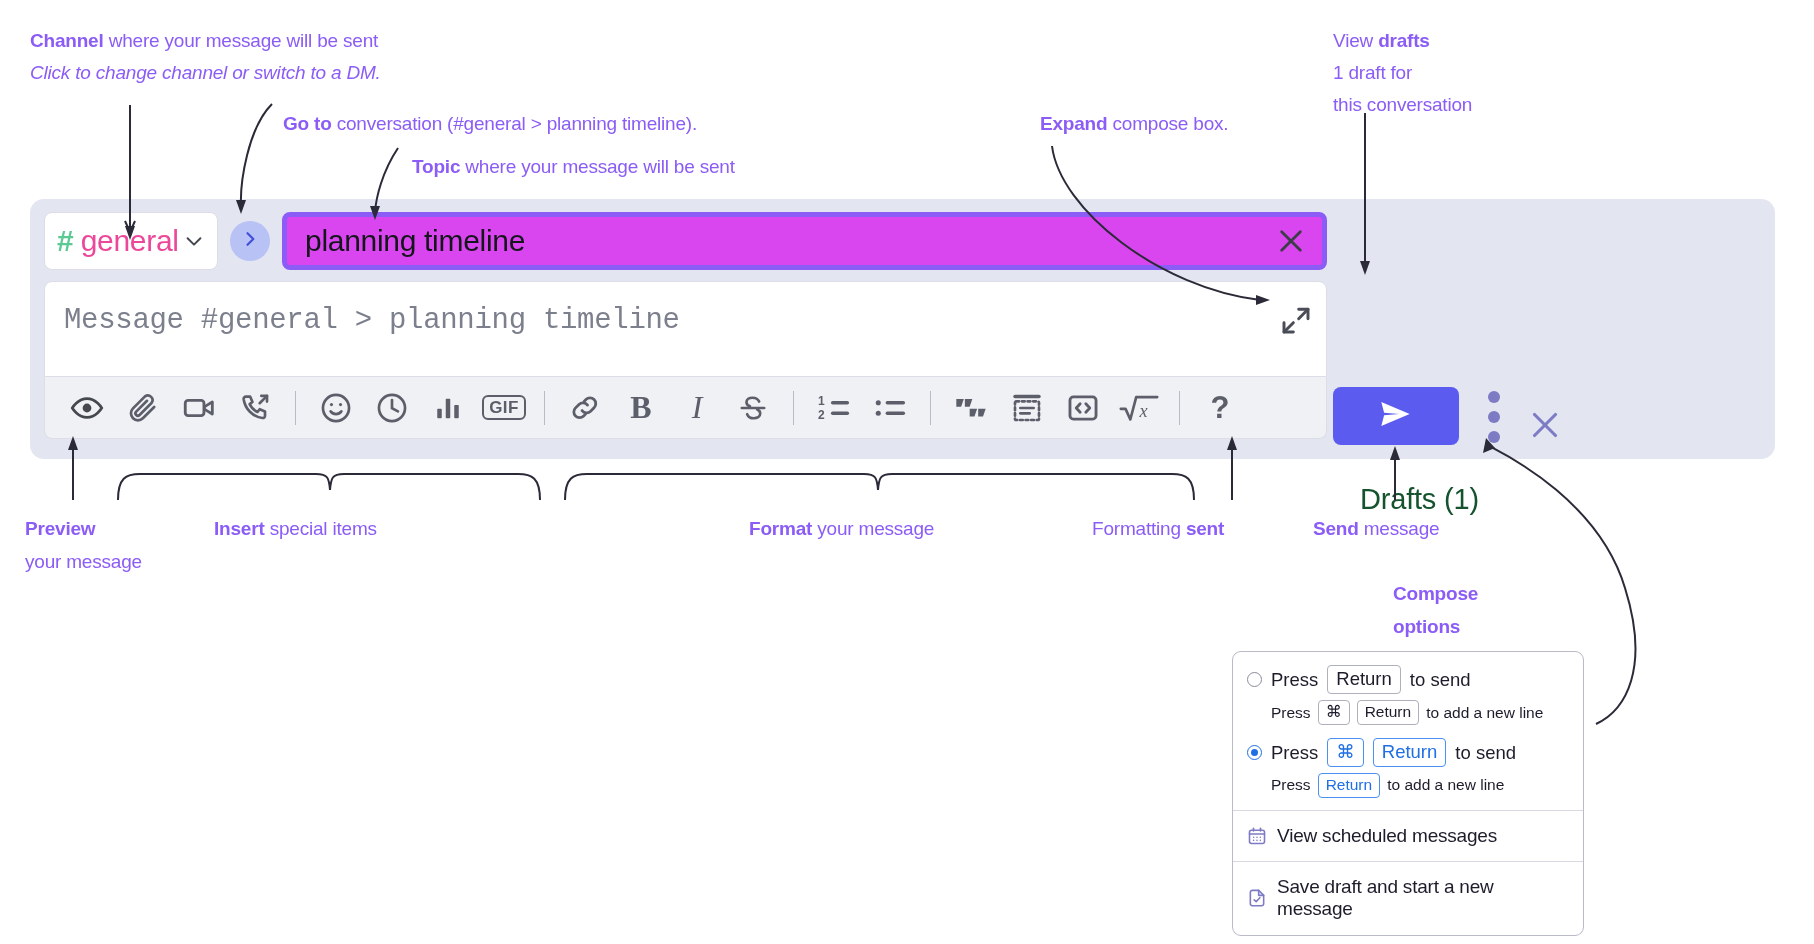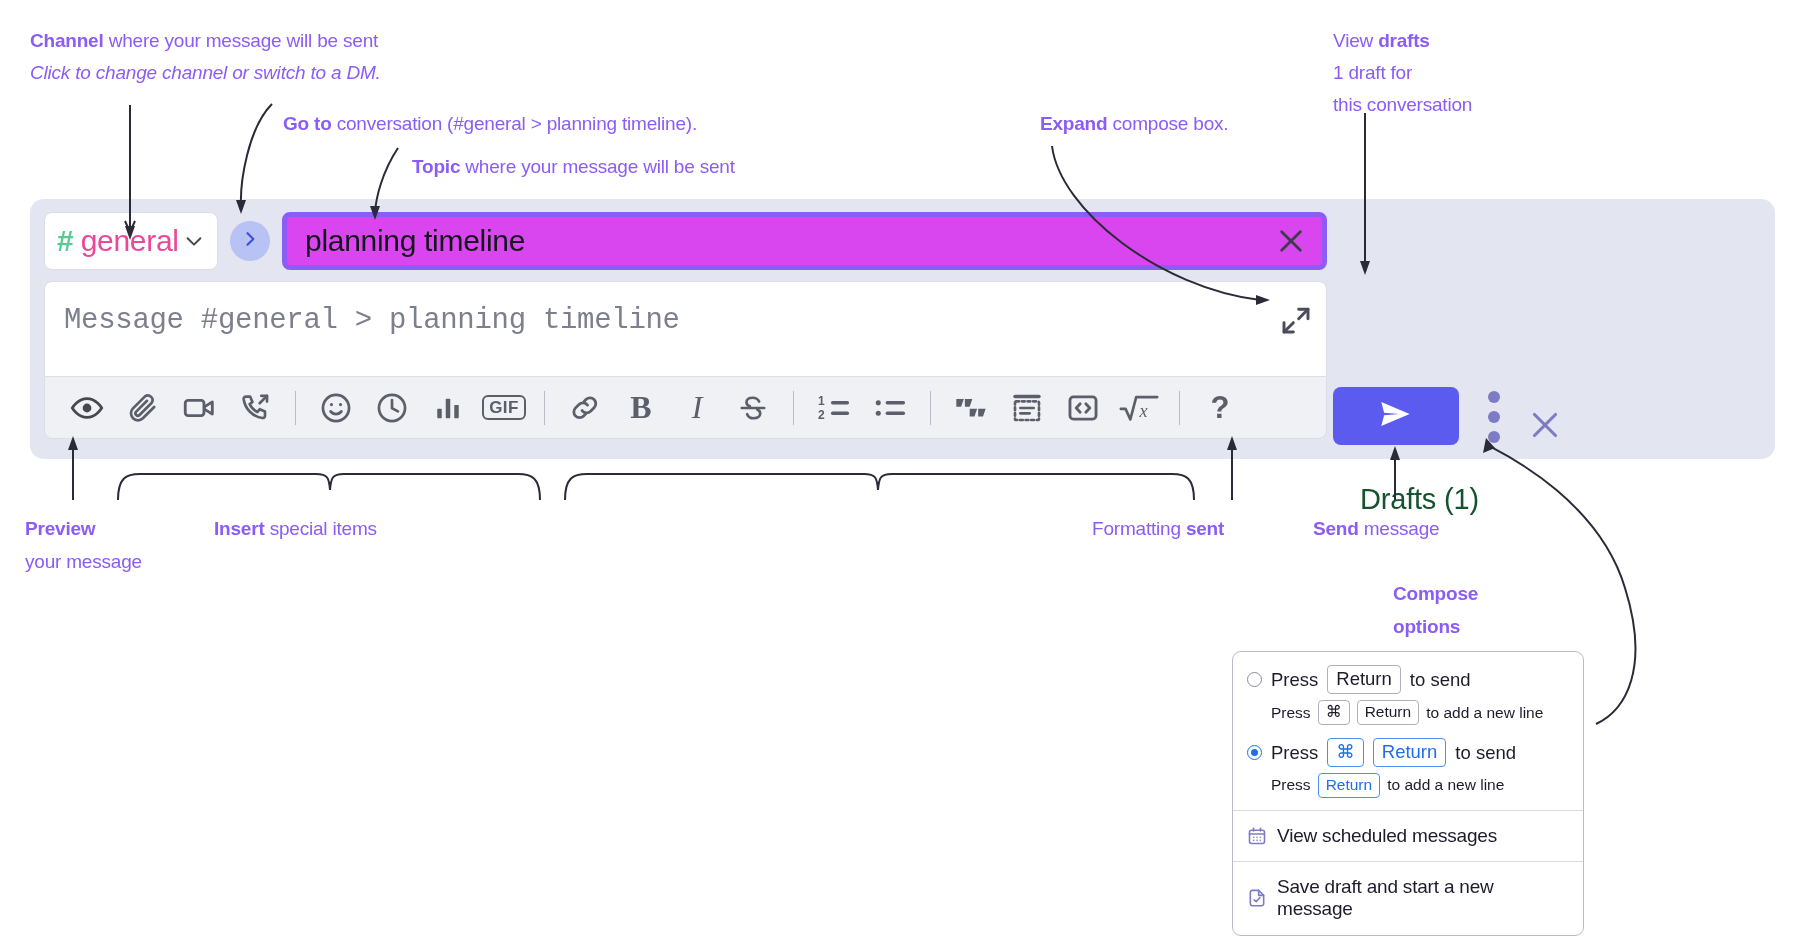--- a/index.html
+++ b/index.html
@@ -225,20 +225,23 @@
 
   <div class="abs anno" style="left:25px;top:510px;">
     <b>Preview</b>
   </div>
   <div class="abs anno" style="left:25px;top:543px;">your message</div>
 
   <div class="abs anno" style="left:214px;top:510px;">
     <b>Insert</b><span> special items</span>
   </div>
 
+  <div class="abs anno" style="left:749px;top:510px;">
+    <b>Format</b><span> your message</span>
+  </div>
 
   <div class="abs anno" style="left:1092px;top:510px;">
     <span>Formatting </span><b>sent</b>
   </div>
 
   <div class="abs anno" style="left:1313px;top:510px;">
     <b>Send</b><span> message</span>
   </div>
 
   <div class="abs anno" style="left:1393px;top:575px;">

